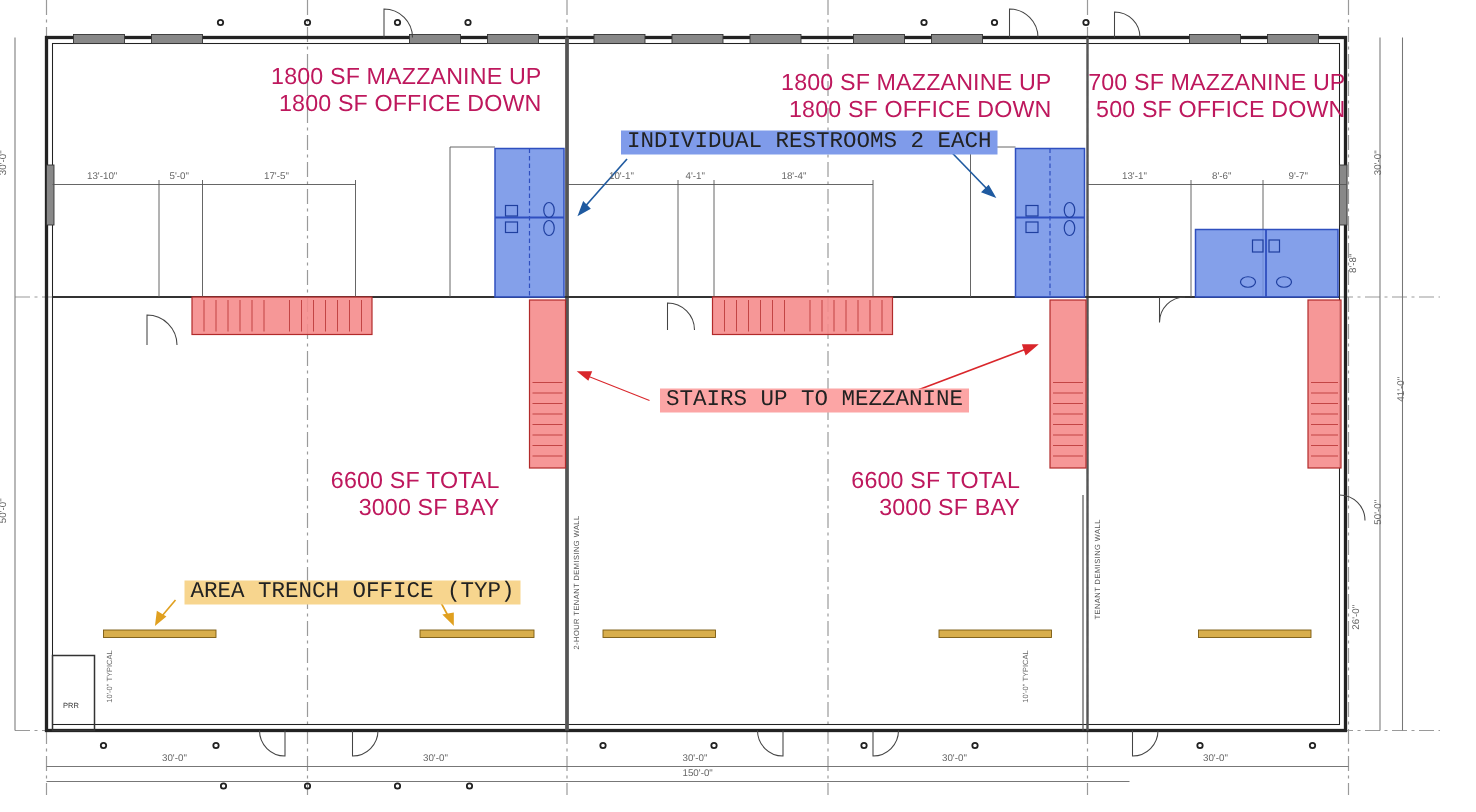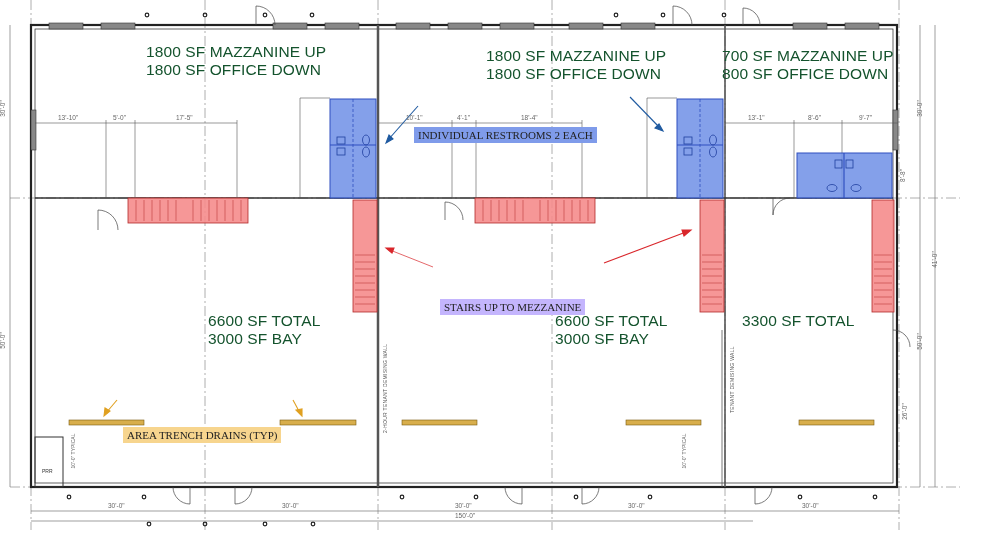--- a/index.html
+++ b/index.html
@@ -1,22 +1,22 @@
 <!DOCTYPE html>
 <html><head>
 <meta charset="utf-8">
 <style>
   html, body { margin: 0; padding: 0; background: #ffffff; }
   body { width: 984px; height: 541px; position: relative; overflow: hidden; font-family: "Liberation Sans", sans-serif; }
   #plan { position: absolute; left: 0; top: 0; width: 984px; height: 541px; }
-  .label { position: absolute; font-family: "Liberation Sans", sans-serif; color: #14532d; text-align: left; line-height: 1.15; white-space: nowrap; }
+  .label { position: absolute; font-family: "Liberation Sans", sans-serif; color: #be185d; text-align: right; line-height: 1.15; white-space: nowrap; }
   .label.big { font-size: 15.5px; letter-spacing: 0.1px; }
-  .callout { position: absolute; font-family: Liberation Serif, serif; font-size: 11px; color: #222; padding: 1px 4px; white-space: nowrap; line-height: 14px; margin-top: 40px; }
+  .callout { position: absolute; font-family: Liberation Mono, monospace; font-size: 15px; color: #222; padding: 1px 4px; white-space: nowrap; line-height: 14px; }
   .callout.blue { background: #7f9bea; }
-  .callout.red { background: #c4b5fd; }
+  .callout.red { background: #fca5a5; }
   .callout.gold { background: #f7d58e; }
   .dim { position: absolute; font-family: "Liberation Sans", sans-serif; font-size: 6.5px; color: #666; white-space: nowrap; }
   .dim.vert { transform: rotate(-90deg); transform-origin: center center; }
   .wall-note { position: absolute; font-family: "Liberation Sans", sans-serif; font-size: 5px; color: #555; transform: rotate(-90deg); white-space: nowrap; transform-origin: left top; letter-spacing: 0.3px; }
 </style>
 </head>
 <body>
 
 <svg id="plan" viewBox="0 0 984 541" xmlns="http://www.w3.org/2000/svg">
 
@@ -262,38 +262,37 @@
 <div class="label big" style="left:146px; top:43px; width:215px;">
   <div>1800 SF MAZZANINE UP</div>
   <div>1800 SF OFFICE DOWN</div>
 </div>
 <div class="label big" style="left:486px; top:47px; width:215px;">
   <div>1800 SF MAZZANINE UP</div>
   <div>1800 SF OFFICE DOWN</div>
 </div>
 <div class="label big" style="left:722px; top:47px; width:175px;">
   <div>700 SF MAZZANINE UP</div>
-  <div>800 SF OFFICE DOWN</div>
+  <div>500 SF OFFICE DOWN</div>
 </div>
 
 <div class="label big" style="left:208px; top:312px; width:125px;">
   <div>6600 SF TOTAL</div>
   <div>3000 SF BAY</div>
 </div>
 <div class="label big" style="left:555px; top:312px; width:125px;">
   <div>6600 SF TOTAL</div>
   <div>3000 SF BAY</div>
 </div>
 <div class="label big" style="left:742px; top:312px; width:125px;">
-  <div>3300 SF TOTAL</div>
 </div>
 
 <div class="callout blue" style="left:414px; top:87px;">INDIVIDUAL RESTROOMS 2 EACH</div>
 <div class="callout red" style="left:440px; top:259px;">STAIRS UP TO MEZZANINE</div>
-<div class="callout gold" style="left:123px; top:387px;">AREA TRENCH DRAINS (TYP)</div>
+<div class="callout gold" style="left:123px; top:387px;">AREA TRENCH OFFICE (TYP)</div>
 
 <div class="dim" style="left:58px; top:114px;">13'-10"</div>
 <div class="dim" style="left:113px; top:114px;">5'-0"</div>
 <div class="dim" style="left:176px; top:114px;">17'-5"</div>
 <div class="dim" style="left:406px; top:114px;">10'-1"</div>
 <div class="dim" style="left:457px; top:114px;">4'-1"</div>
 <div class="dim" style="left:521px; top:114px;">18'-4"</div>
 <div class="dim" style="left:748px; top:114px;">13'-1"</div>
 <div class="dim" style="left:808px; top:114px;">8'-6"</div>
 <div class="dim" style="left:859px; top:114px;">9'-7"</div>

